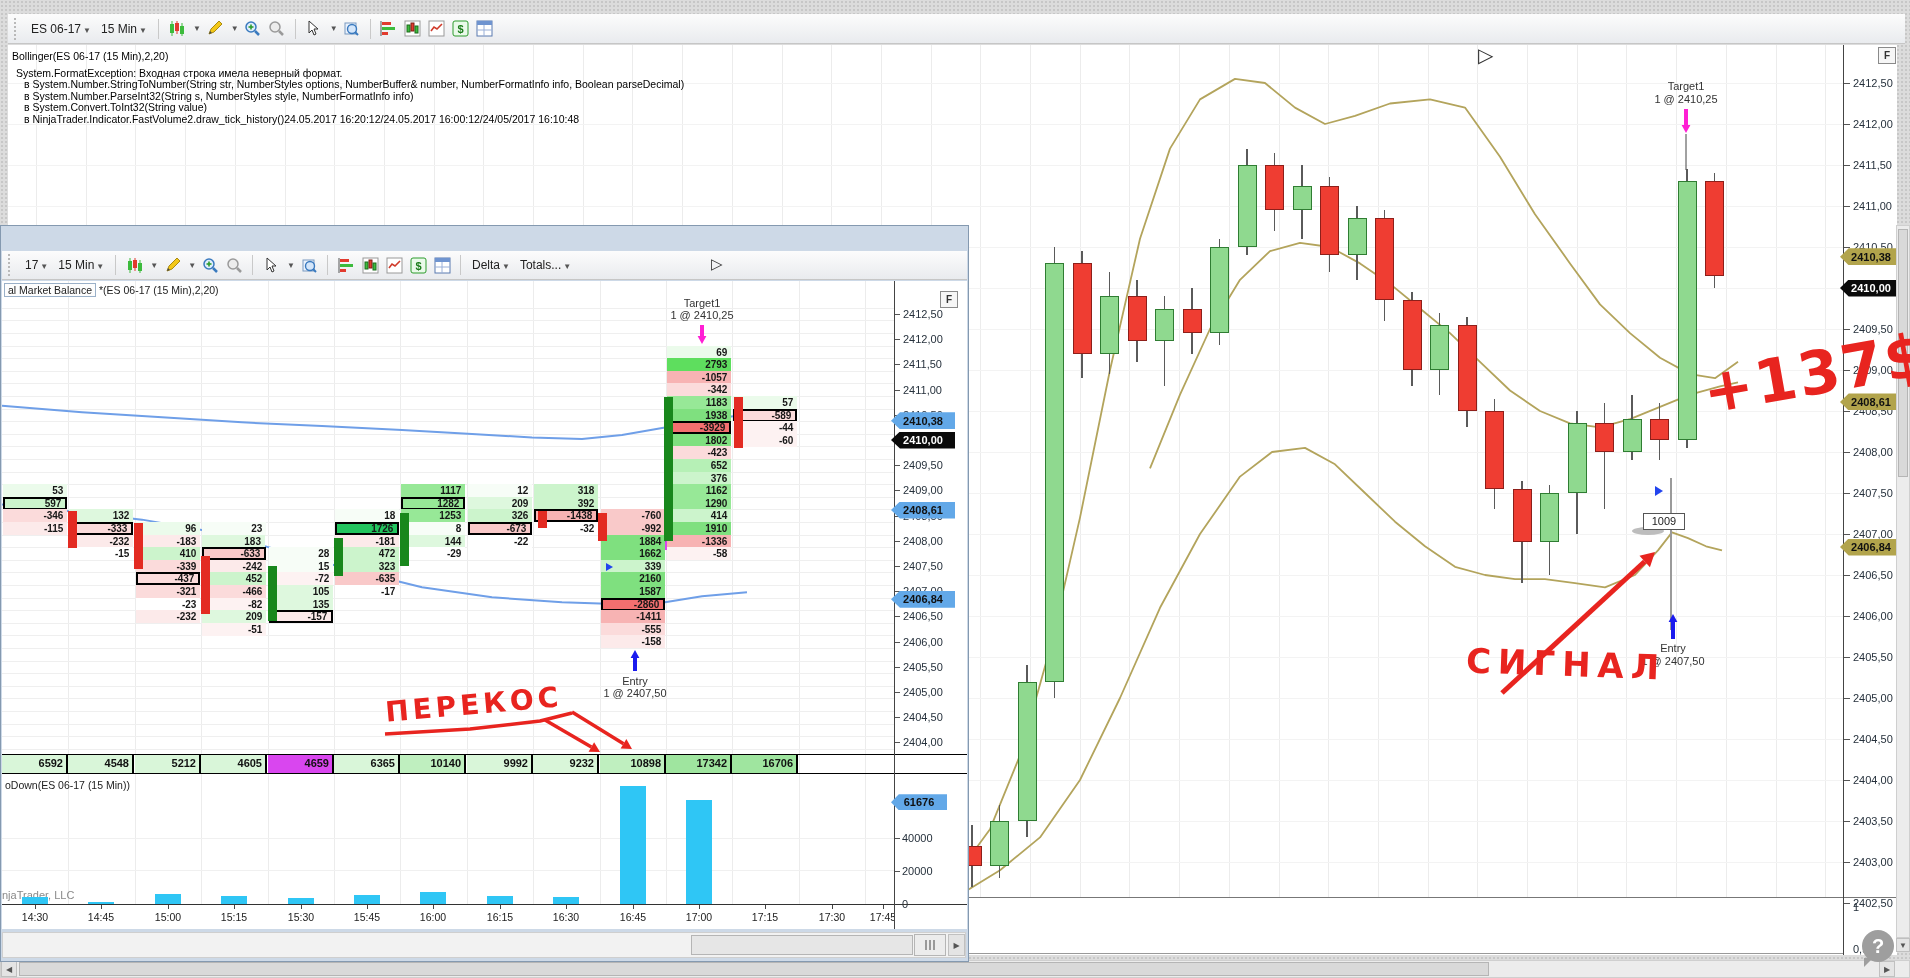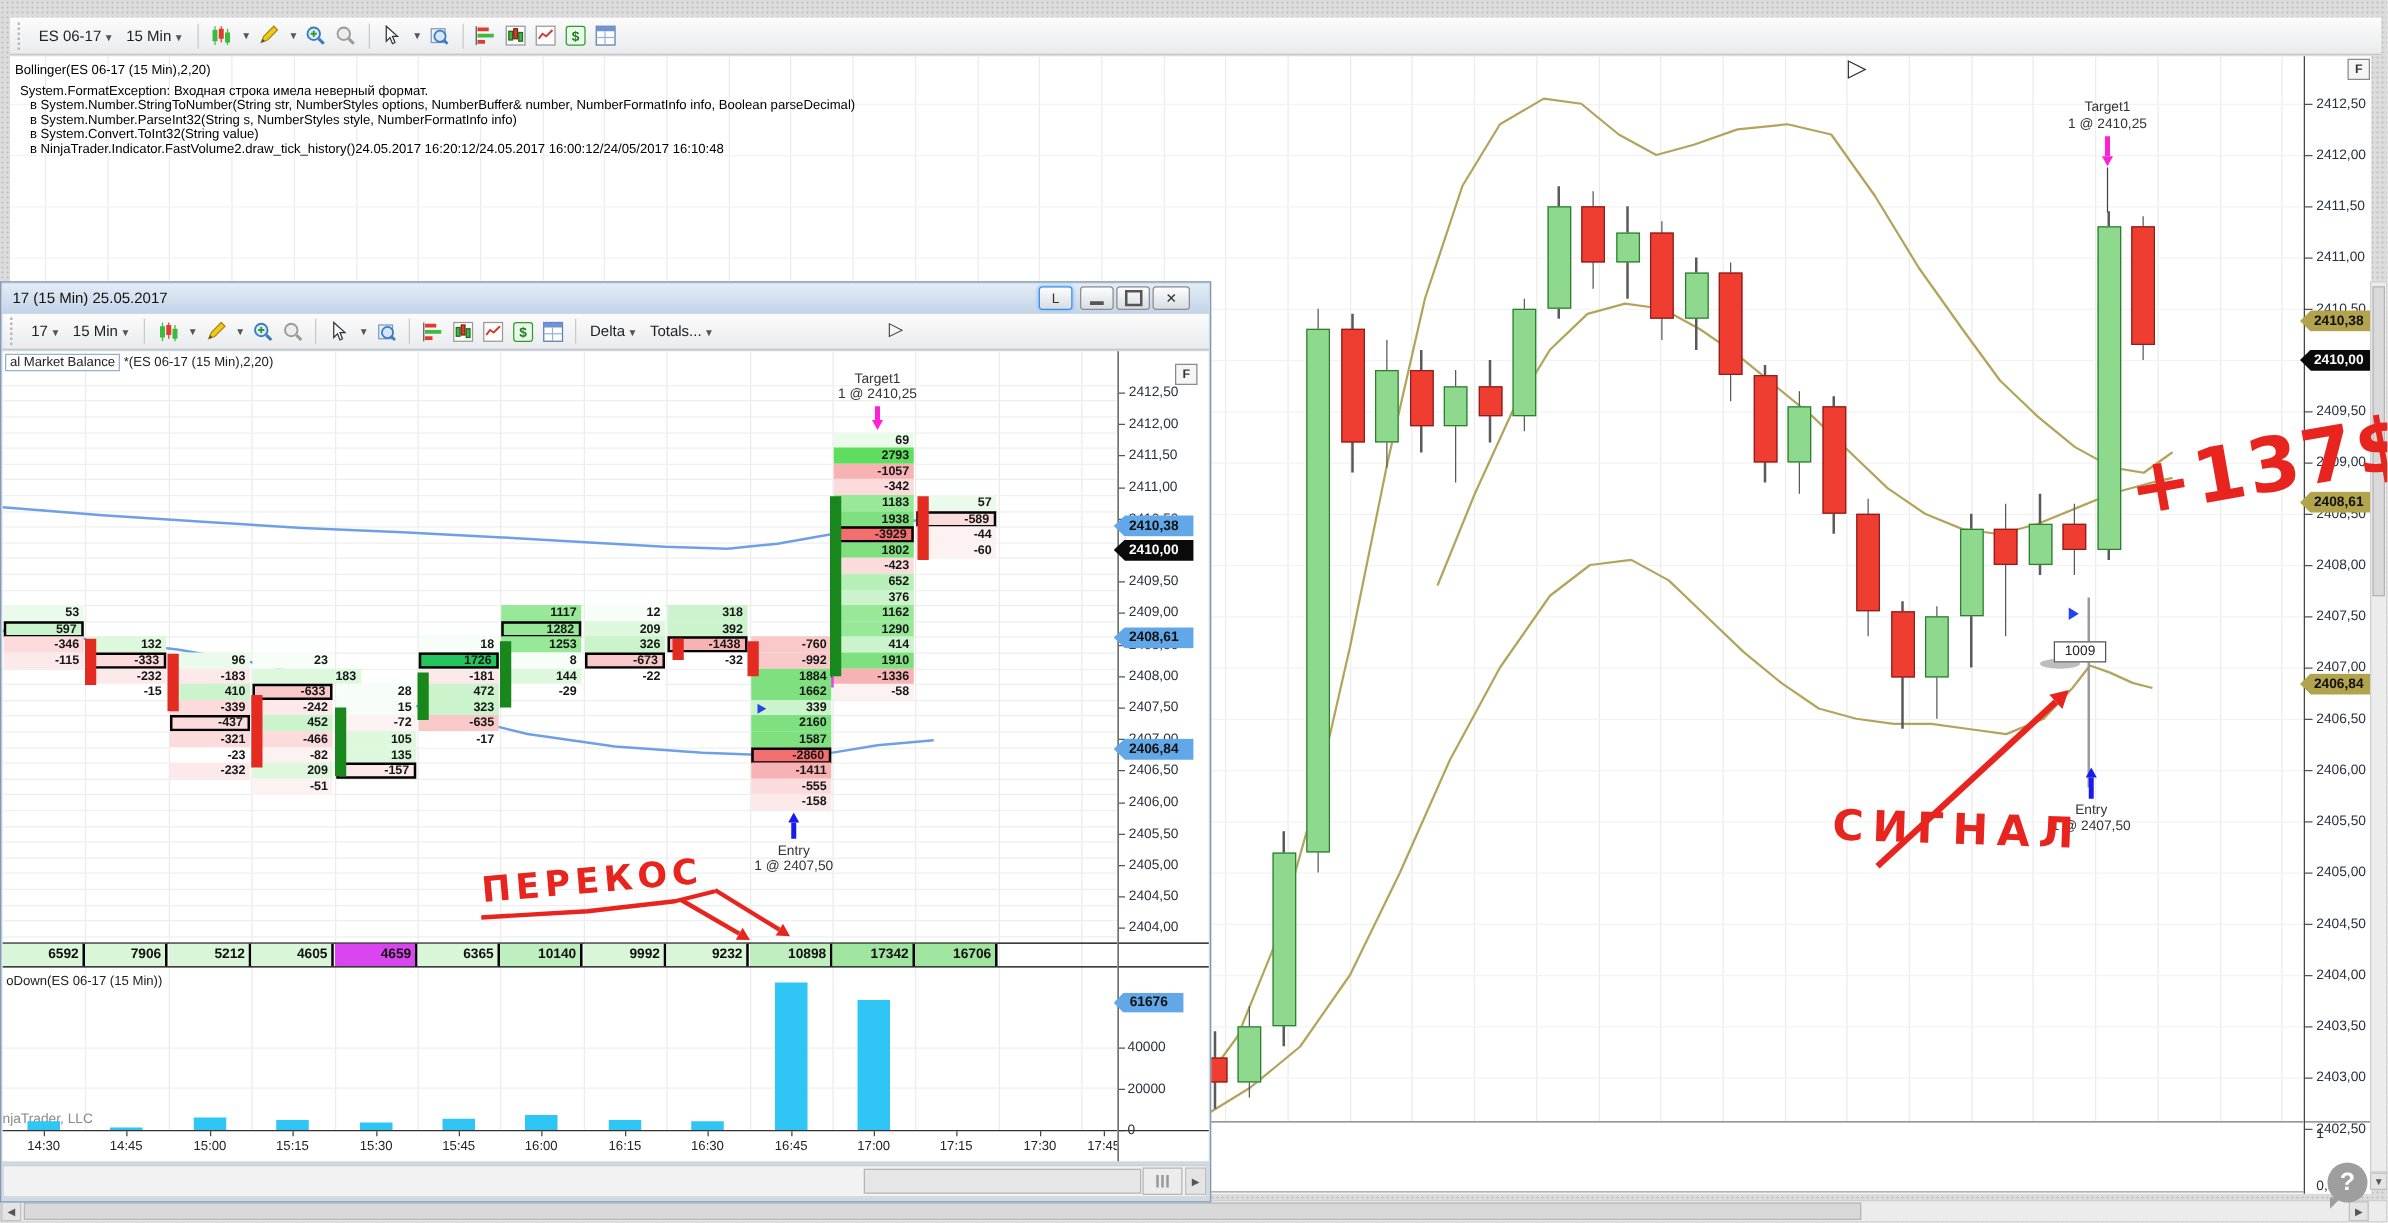--- a/index.html
+++ b/index.html
@@ -373,31 +373,20 @@
   </div>
   <div class="scroll-arrow" style="left:1896px;top:938px;width:14px;height:14px;">▼</div>
 
   <div class="scroll-track" style="left:0px;top:960px;width:1910px;height:18px;">
     <div class="scroll-arrow" style="left:0px;top:0px;width:16px;height:16px;">◀</div>
     <div class="scroll-thumb" style="left:18px;top:1px;width:1470px;height:14px;"></div>
     <div class="scroll-arrow" style="left:1878px;top:0px;width:16px;height:16px;">▶</div>
   </div>
 
   <div class="abs" id="fg-window" style="left:0px;top:225px;width:969px;height:737px;background:#cdd9e7;border:1px solid #8499b0;box-sizing:border-box;z-index:10;">
-    <div class="abs" style="left:1px;top:1px;width:965px;height:24px;background:linear-gradient(#e3ecf7,#c3d4e8);border-bottom:1px solid #9fb2c8;">
-      <span style="position:absolute;left:8px;top:4px;font-size:12px;color:#111;">17 (15 Min)  25.05.2017</span>
-      <div class="winbtn" style="left:829px;top:2px;border-color:#3a8fe8;box-shadow:0 0 3px #7ab8f5;">L</div>
-      <div class="winbtn" style="left:862px;top:2px;">
-          <span style="display:block;width:11px;height:3px;background:#555;margin-top:7px;"></span>
-        </div>
-      <div class="winbtn" style="left:891px;top:2px;">
-          <span style="display:block;width:10px;height:9px;border:2px solid #555;"></span>
-        </div>
-      <div class="winbtn" style="left:920px;top:2px;width:30px;">✕</div>
-    </div>
     <div class="abs toolbar" id="fg-toolbar" style="left:1px;top:25px;width:965px;height:29px;">
       <span class="grip"></span>
       <span class="tb-text"><span>17</span><span class="caret">▼</span></span>
       <span class="tb-text"><span>15 Min</span><span class="caret">▼</span></span>
       <span class="tb-sep"></span>
       <span id="fg-toolbar-icons" style="display:flex;align-items:center;gap:4px;">
           <span class="tb-icon">
             <svg width="17" height="17">
               <rect x="2" y="4" width="4" height="9" fill="#3dbb3d"></rect>
               <line x1="4" y1="1" x2="4" y2="16" stroke="#3dbb3d"></line>
@@ -559,21 +548,21 @@
         <div class="cell" style="position: absolute; left: 67px; top: 266.1px; width: 64.4px; height: 13px; background: rgb(255, 255, 255);">-15</div>
         <div class="cell" style="position: absolute; left: 134px; top: 240.9px; width: 64.4px; height: 13px; background: rgb(235, 251, 235);">96</div>
         <div class="cell" style="position: absolute; left: 134px; top: 253.5px; width: 64.4px; height: 13px; background: rgb(252, 234, 234);">-183</div>
         <div class="cell" style="position: absolute; left: 134px; top: 266.1px; width: 64.4px; height: 13px; background: rgb(204, 244, 204);">410</div>
         <div class="cell" style="position: absolute; left: 134px; top: 278.7px; width: 64.4px; height: 13px; background: rgb(251, 219, 219);">-339</div>
         <div class="cell boxed" style="position: absolute; left: 134px; top: 291.3px; width: 64.4px; height: 13px; background: rgb(251, 219, 219);">-437</div>
         <div class="cell" style="position: absolute; left: 134px; top: 303.9px; width: 64.4px; height: 13px; background: rgb(251, 219, 219);">-321</div>
         <div class="cell" style="position: absolute; left: 134px; top: 316.5px; width: 64.4px; height: 13px; background: rgb(255, 255, 255);">-23</div>
         <div class="cell" style="position: absolute; left: 134px; top: 329.1px; width: 64.4px; height: 13px; background: rgb(252, 234, 234);">-232</div>
         <div class="cell" style="position: absolute; left: 200px; top: 240.9px; width: 64.4px; height: 13px; background: rgb(247, 253, 247);">23</div>
-        <div class="cell" style="position: absolute; left: 200px; top: 253.5px; width: 87px; height: 13px; background: rgb(222, 248, 222);">183</div>
+        <div class="cell" style="position: absolute; left: 200px; top: 253.5px; width: 63px; height: 13px; background: rgb(222, 248, 222);">183</div>
         <div class="cell boxed" style="position: absolute; left: 200px; top: 266.1px; width: 64.4px; height: 13px; background: rgb(249, 201, 201);">-633</div>
         <div class="cell" style="position: absolute; left: 200px; top: 278.7px; width: 64.4px; height: 13px; background: rgb(252, 234, 234);">-242</div>
         <div class="cell" style="position: absolute; left: 200px; top: 291.3px; width: 64.4px; height: 13px; background: rgb(204, 244, 204);">452</div>
         <div class="cell" style="position: absolute; left: 200px; top: 303.9px; width: 64.4px; height: 13px; background: rgb(251, 219, 219);">-466</div>
         <div class="cell" style="position: absolute; left: 200px; top: 316.5px; width: 64.4px; height: 13px; background: rgb(253, 242, 242);">-82</div>
         <div class="cell" style="position: absolute; left: 200px; top: 329.1px; width: 64.4px; height: 13px; background: rgb(222, 248, 222);">209</div>
         <div class="cell" style="position: absolute; left: 200px; top: 341.7px; width: 64.4px; height: 13px; background: rgb(253, 242, 242);">-51</div>
         <div class="cell" style="position: absolute; left: 267px; top: 266.1px; width: 64.4px; height: 13px; background: rgb(247, 253, 247);">28</div>
         <div class="cell" style="position: absolute; left: 267px; top: 278.7px; width: 64.4px; height: 13px; background: rgb(247, 253, 247);">15</div>
         <div class="cell" style="position: absolute; left: 267px; top: 291.3px; width: 64.4px; height: 13px; background: rgb(253, 242, 242);">-72</div>
@@ -645,21 +634,21 @@
         <div style="position: absolute; left: 536px; top: 229.56px; width: 9px; height: 17.64px; background: rgb(227, 43, 34);"></div>
         <div style="position: absolute; left: 596px; top: 232.08px; width: 9px; height: 27.72px; background: rgb(227, 43, 34);"></div>
         <div style="position: absolute; left: 662px; top: 116.16px; width: 9px; height: 143.64px; background: rgb(24, 135, 28);"></div>
         <div style="position: absolute; left: 732px; top: 116.16px; width: 9px; height: 50.4px; background: rgb(227, 43, 34);"></div>
         <div style="position: absolute; left: 660px; top: 16px; width: 80px; text-align: center; font-size: 11px; color: rgb(51, 51, 51);">Target1</div>
         <div style="position: absolute; left: 655px; top: 28px; width: 90px; text-align: center; font-size: 11px; color: rgb(51, 51, 51);">1 @ 2410,25</div>
         <div style="position: absolute; left: 598px; top: 394px; width: 70px; text-align: center; font-size: 11px; color: rgb(51, 51, 51);">Entry</div>
         <div style="position: absolute; left: 588px; top: 406px; width: 90px; text-align: center; font-size: 11px; color: rgb(51, 51, 51);">1 @ 2407,50</div>
         <div style="position: absolute; left: 0px; top: 473px; width: 892px; height: 1px; background: rgb(0, 0, 0);"></div>
         <div class="total-cell" style="position: absolute; left: 0px; top: 474px; width: 66px; height: 18px; background: rgb(217, 246, 217);">6592</div>
-        <div class="total-cell" style="position: absolute; left: 66px; top: 474px; width: 66px; height: 18px; background: rgb(217, 246, 217);">7906</div>
+        <div class="total-cell" style="position: absolute; left: 66px; top: 474px; width: 66px; height: 18px; background: rgb(217, 246, 217);">4548</div>
         <div class="total-cell" style="position: absolute; left: 133px; top: 474px; width: 66px; height: 18px; background: rgb(217, 246, 217);">5212</div>
         <div class="total-cell" style="position: absolute; left: 199px; top: 474px; width: 66px; height: 18px; background: rgb(217, 246, 217);">4605</div>
         <div class="total-cell" style="position: absolute; left: 266px; top: 474px; width: 66px; height: 18px; background: #d946ef;">4659</div>
         <div class="total-cell" style="position: absolute; left: 332px; top: 474px; width: 66px; height: 18px; background: rgb(217, 246, 217);">6365</div>
         <div class="total-cell" style="position: absolute; left: 398px; top: 474px; width: 66px; height: 18px; background: rgb(191, 239, 191);">10140</div>
         <div class="total-cell" style="position: absolute; left: 465px; top: 474px; width: 66px; height: 18px; background: rgb(217, 246, 217);">9992</div>
         <div class="total-cell" style="position: absolute; left: 531px; top: 474px; width: 66px; height: 18px; background: rgb(217, 246, 217);">9232</div>
         <div class="total-cell" style="position: absolute; left: 598px; top: 474px; width: 66px; height: 18px; background: rgb(191, 239, 191);">10898</div>
         <div class="total-cell" style="position: absolute; left: 664px; top: 474px; width: 66px; height: 18px; background: rgb(159, 229, 159);">17342</div>
         <div class="total-cell" style="position: absolute; left: 730px; top: 474px; width: 66px; height: 18px; background: rgb(159, 229, 159);">16706</div>

